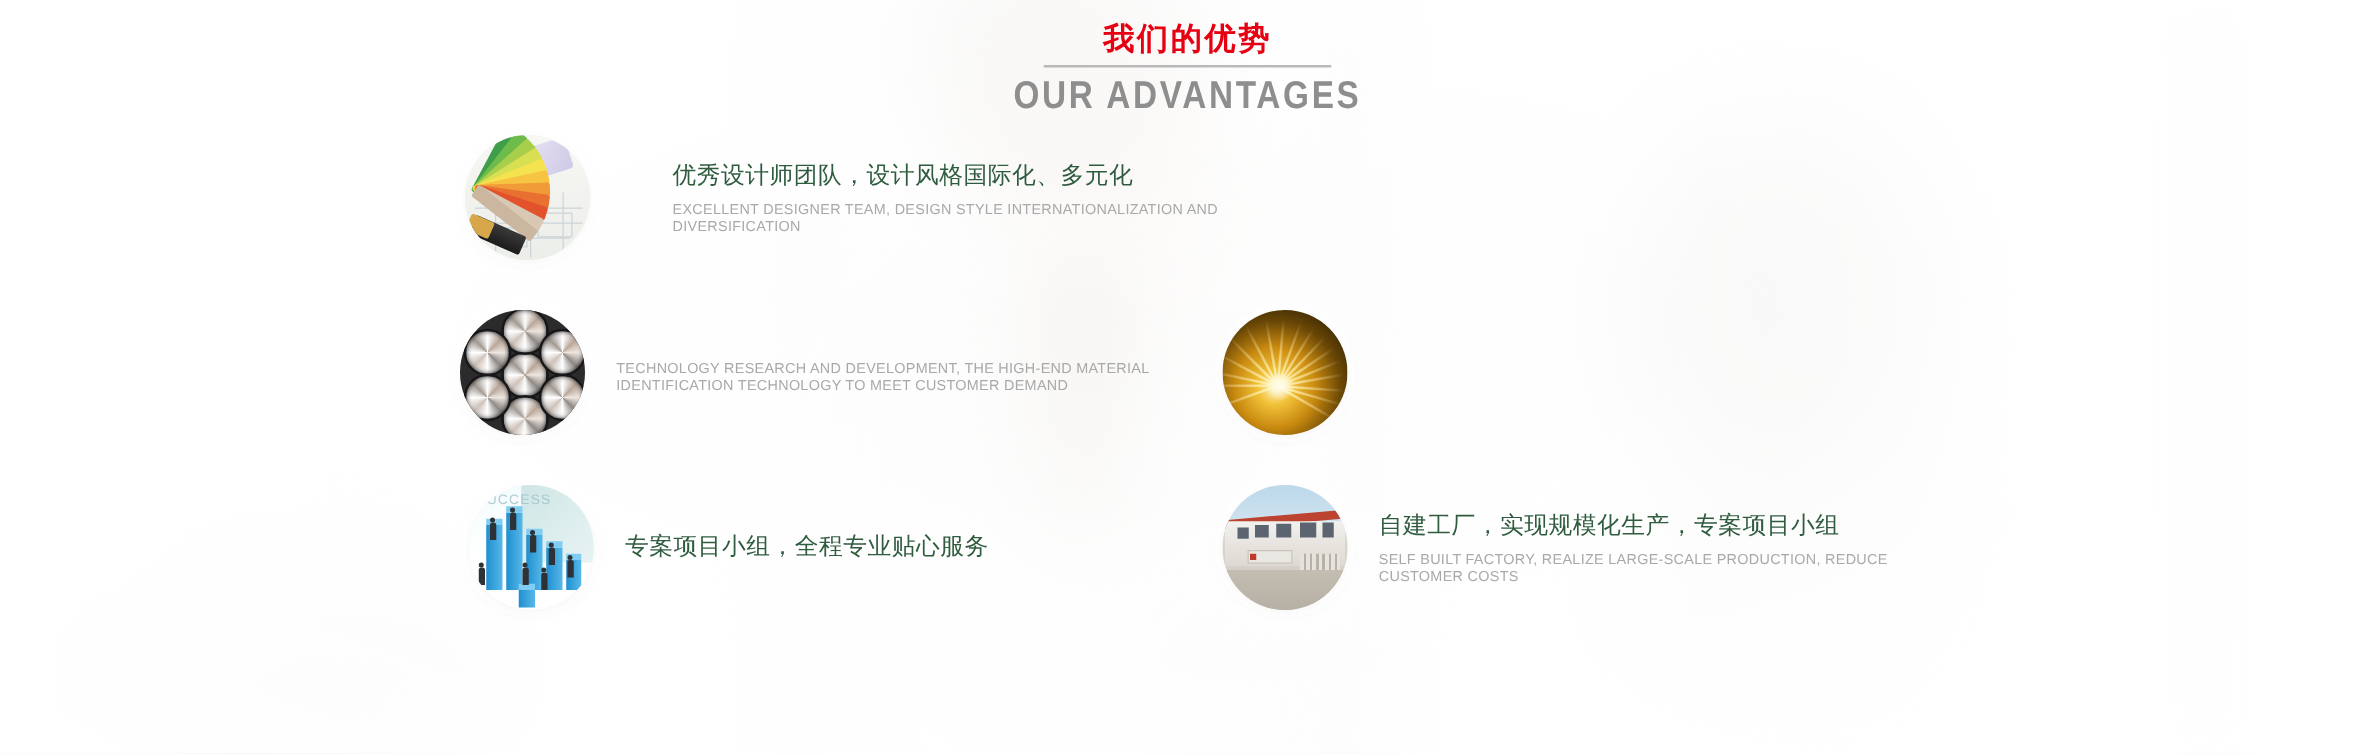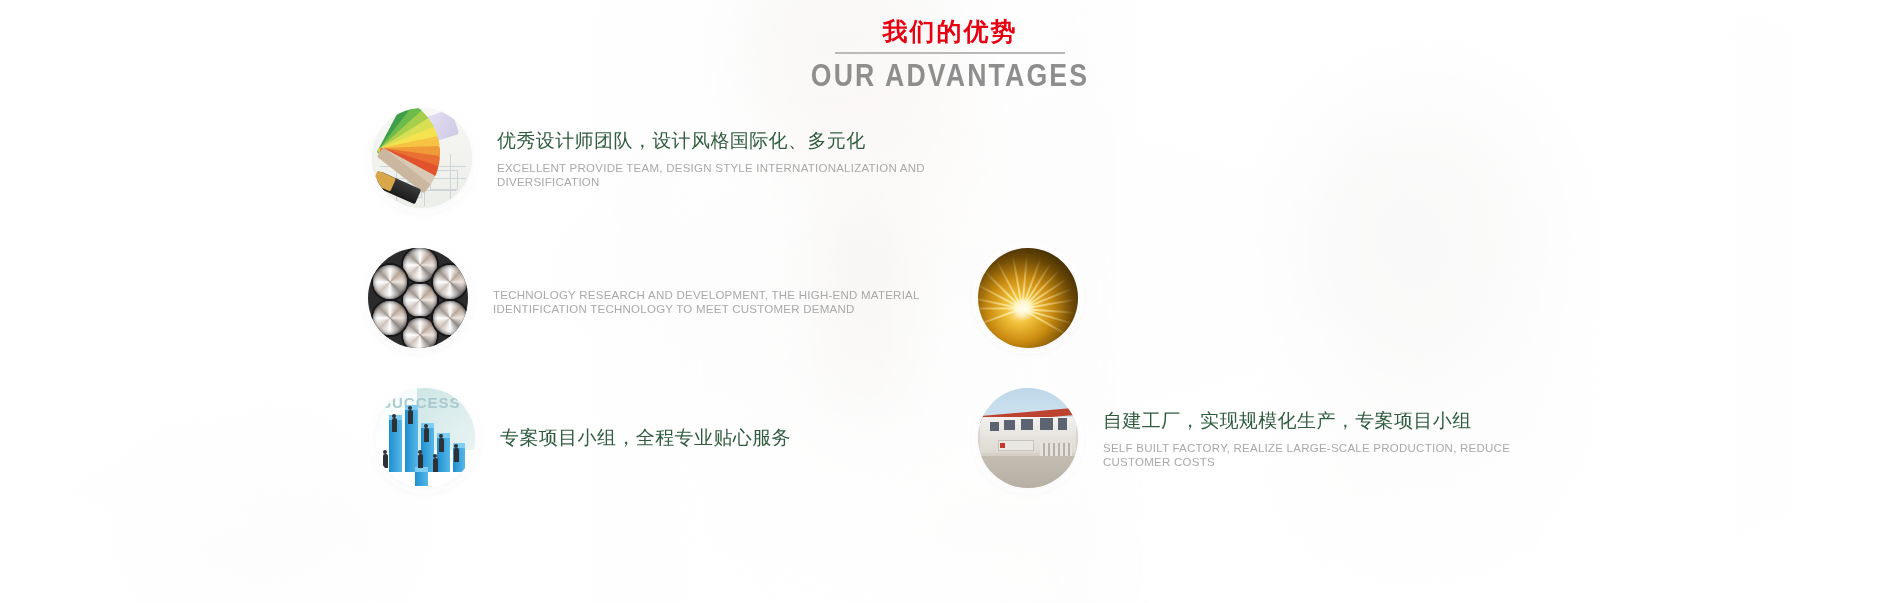--- a/index.html
+++ b/index.html
@@ -78,21 +78,21 @@
   .adv .t-cn{
     font-size:19px;color:#2f5c3f;line-height:26px;letter-spacing:.4px;
     white-space:nowrap;font-weight:400;
   }
   .adv .t-en{
     font-size:11.5px;color:#a9a9a9;line-height:14px;letter-spacing:.25px;
     margin-top:7px;max-width:460px;
   }
 
   
-  #adv1{left:372px;top:108px;}
+  #adv1{left:372px;top:108px;gap:41px;}
   #adv2{left:368px;top:248px;}
   #adv3{left:375px;top:388px;}
   #adv4{left:978px;top:248px;}
   #adv5{left:978px;top:388px;}
 
   
   .art{position:absolute;inset:0;}
 
   
   .bp{position:absolute;inset:0;background:
@@ -107,21 +107,21 @@
   .tubes i{position:absolute;border-radius:50%;
      background:conic-gradient(from 0deg,#fff,#b9a79a,#efe6e0,#8f8a86,#fff,#cfc3bb,#fff,#a39a93,#fff);
      box-shadow:inset 0 0 4px rgba(0,0,0,.85);border:2.5px solid #17171a;}
 
   
   .biz{position:absolute;inset:0;background:linear-gradient(160deg,#f2fbfd 0%,#ffffff 45%,#ffffff 100%);}
   .biz .panel{position:absolute;right:0;top:0;width:58%;height:62%;background:linear-gradient(135deg,#cfe6e6,#e8f3f3);}
   .biz .bar{position:absolute;bottom:16px;background:linear-gradient(90deg,#1f8fd0,#56b8e8);}
   .biz .bar:after{content:"";position:absolute;left:0;top:-5px;width:100%;height:5px;background:#7fcdf2;}
   .biz .ppl{position:absolute;background:#2e3136;border-radius:2px 2px 0 0;}
-  .biz .suc{position:absolute;left:6px;top:6px;font-size:15px;font-weight:700;color:#9fc4c9;letter-spacing:1px;opacity:.85;}
+  .biz .suc{position:absolute;left:6px;top:6px;font-size:11px;font-weight:400;color:#9fc4c9;letter-spacing:1px;opacity:.85;}
 
   
   .weld{position:absolute;inset:0;background:radial-gradient(circle at 42% 62%,#fff7d0 0%,#f2c23a 16%,#c98a10 38%,#6b4805 62%,#241a05 90%);}
   .weld i{position:absolute;left:44%;top:60%;width:54%;height:1.6px;background:linear-gradient(90deg,rgba(255,245,190,.95),rgba(255,200,60,0));transform-origin:0 50%;border-radius:2px;}
   .weld .core{position:absolute;left:33%;top:50%;width:26%;height:22%;border-radius:50%;background:radial-gradient(circle,#fffdf0,rgba(255,230,130,0) 70%);}
 
   
   .fac{position:absolute;inset:0;background:linear-gradient(180deg,#bcd8ea 0%,#cfe2ef 30%,#d9d6cf 46%,#cdc7bd 100%);}
   .fac .roofred{position:absolute;left:-4%;top:24%;width:108%;height:7%;background:#bb4330;transform:rotate(-5deg);}
   .fac .bld{position:absolute;left:2%;top:29%;width:96%;height:36%;background:linear-gradient(180deg,#f2f1ee,#ddd9d2);}
@@ -196,21 +196,21 @@
           <i style="background:#e2522c;transform:rotate(18deg)"></i>
           <i style="background:#d9c9b4;transform:rotate(28deg)"></i>
           <i style="background:#cbb6a0;transform:rotate(38deg)"></i>
         </span>
         <span style="position:absolute;left:4px;top:72px;width:44px;height:16px;background:linear-gradient(180deg,#3a3a3a,#1b1b1b);transform:rotate(24deg);border-radius:2px"></span>
         <span style="position:absolute;left:2px;top:66px;width:20px;height:14px;background:#d7a74a;transform:rotate(24deg);border-radius:2px"></span>
       </div>
     </div>
     <div class="txt">
       <div class="t-cn">优秀设计师团队，设计风格国际化、多元化</div>
-      <div class="t-en">EXCELLENT PROVIDE TEAM, DESIGN STYLE INTERNATIONALIZATION AND DIVERSIFICATION</div>
+      <div class="t-en">EXCELLENT DESIGNER TEAM, DESIGN STYLE INTERNATIONALIZATION AND DIVERSIFICATION</div>
     </div>
   </div>
 
   <div class="adv" id="adv2">
     <div class="circle">
       <div class="art tubes">
         <i style="left:33px;top:33px;width:34px;height:34px"></i>
         <i style="left:33px;top:-2px;width:34px;height:34px"></i>
         <i style="left:33px;top:68px;width:34px;height:34px"></i>
         <i style="left:3px;top:15px;width:34px;height:34px"></i>

